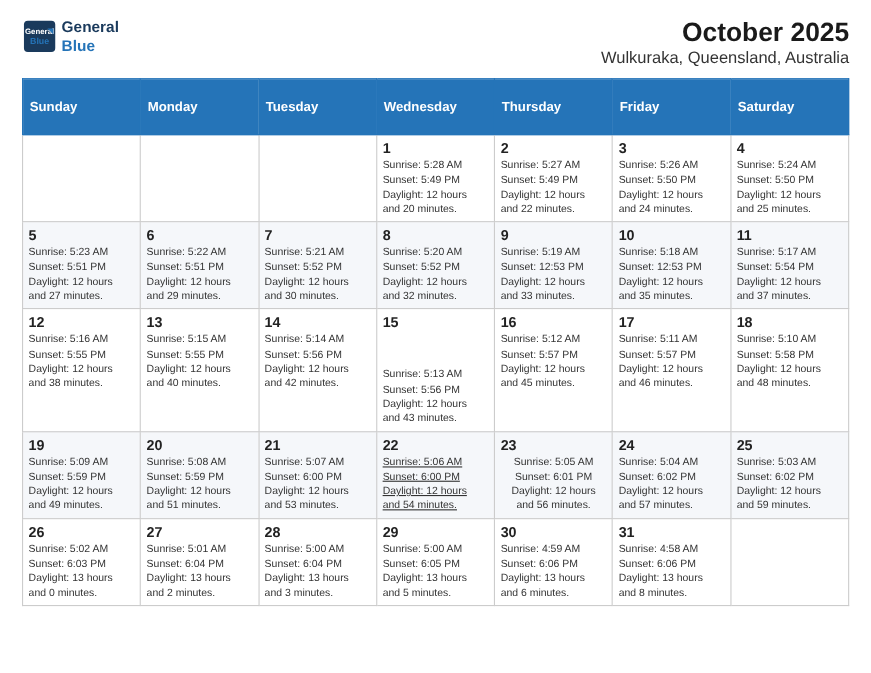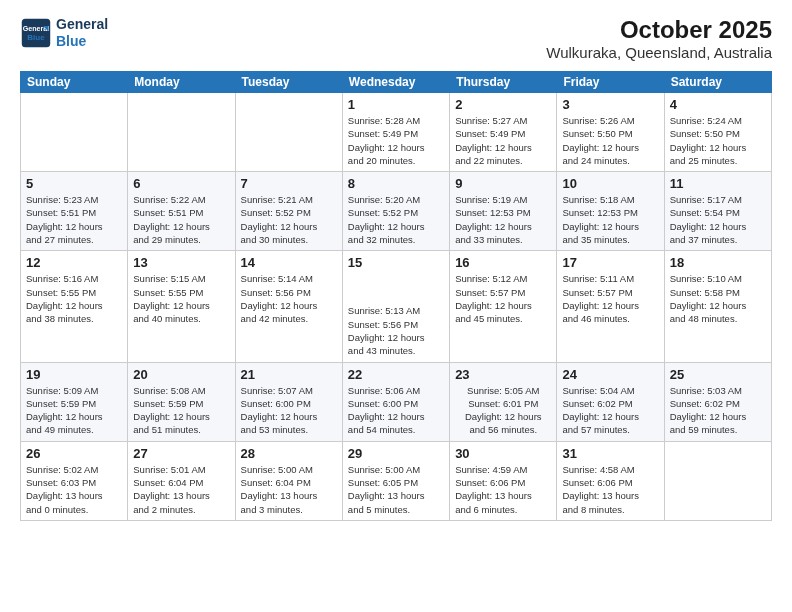--- a/index.html
+++ b/index.html
@@ -45,21 +45,21 @@
     .calendar {
       width: 100%;
       border-collapse: collapse;
       border: 1px solid #ccc;
     }
     .calendar th {
       background: #2574b8;
       color: #fff;
       font-size: 12px;
       font-weight: bold;
-      padding: 3px 6px;
+      padding: 18px 6px;
       text-align: left;
       border: 1px solid #2574b8;
     }
     .calendar td {
       width: 107px;
       min-height: 80px;
       vertical-align: top;
       padding: 4px 5px;
       border: 1px solid #ccc;
       font-size: 10px;
@@ -270,21 +270,21 @@
         </td>
         <td>
           <span class="day-num">21</span>
           <div class="day-info" style="white-space: pre-line;">Sunrise: 5:07 AM
 Sunset: 6:00 PM
 Daylight: 12 hours
 and 53 minutes.</div>
         </td>
         <td>
           <span class="day-num">22</span>
-          <div class="day-info" style="white-space: pre-line;">Sunrise: 5:06 AM
+          <div class="day-info" style="white-space: pre-line; text-decoration: underline;">Sunrise: 5:06 AM
 Sunset: 6:00 PM
 Daylight: 12 hours
 and 54 minutes.</div>
         </td>
         <td>
           <span class="day-num">23</span>
           <div class="day-info" style="white-space: pre-line; text-align: center;">Sunrise: 5:05 AM
 Sunset: 6:01 PM
 Daylight: 12 hours
 and 56 minutes.</div>

